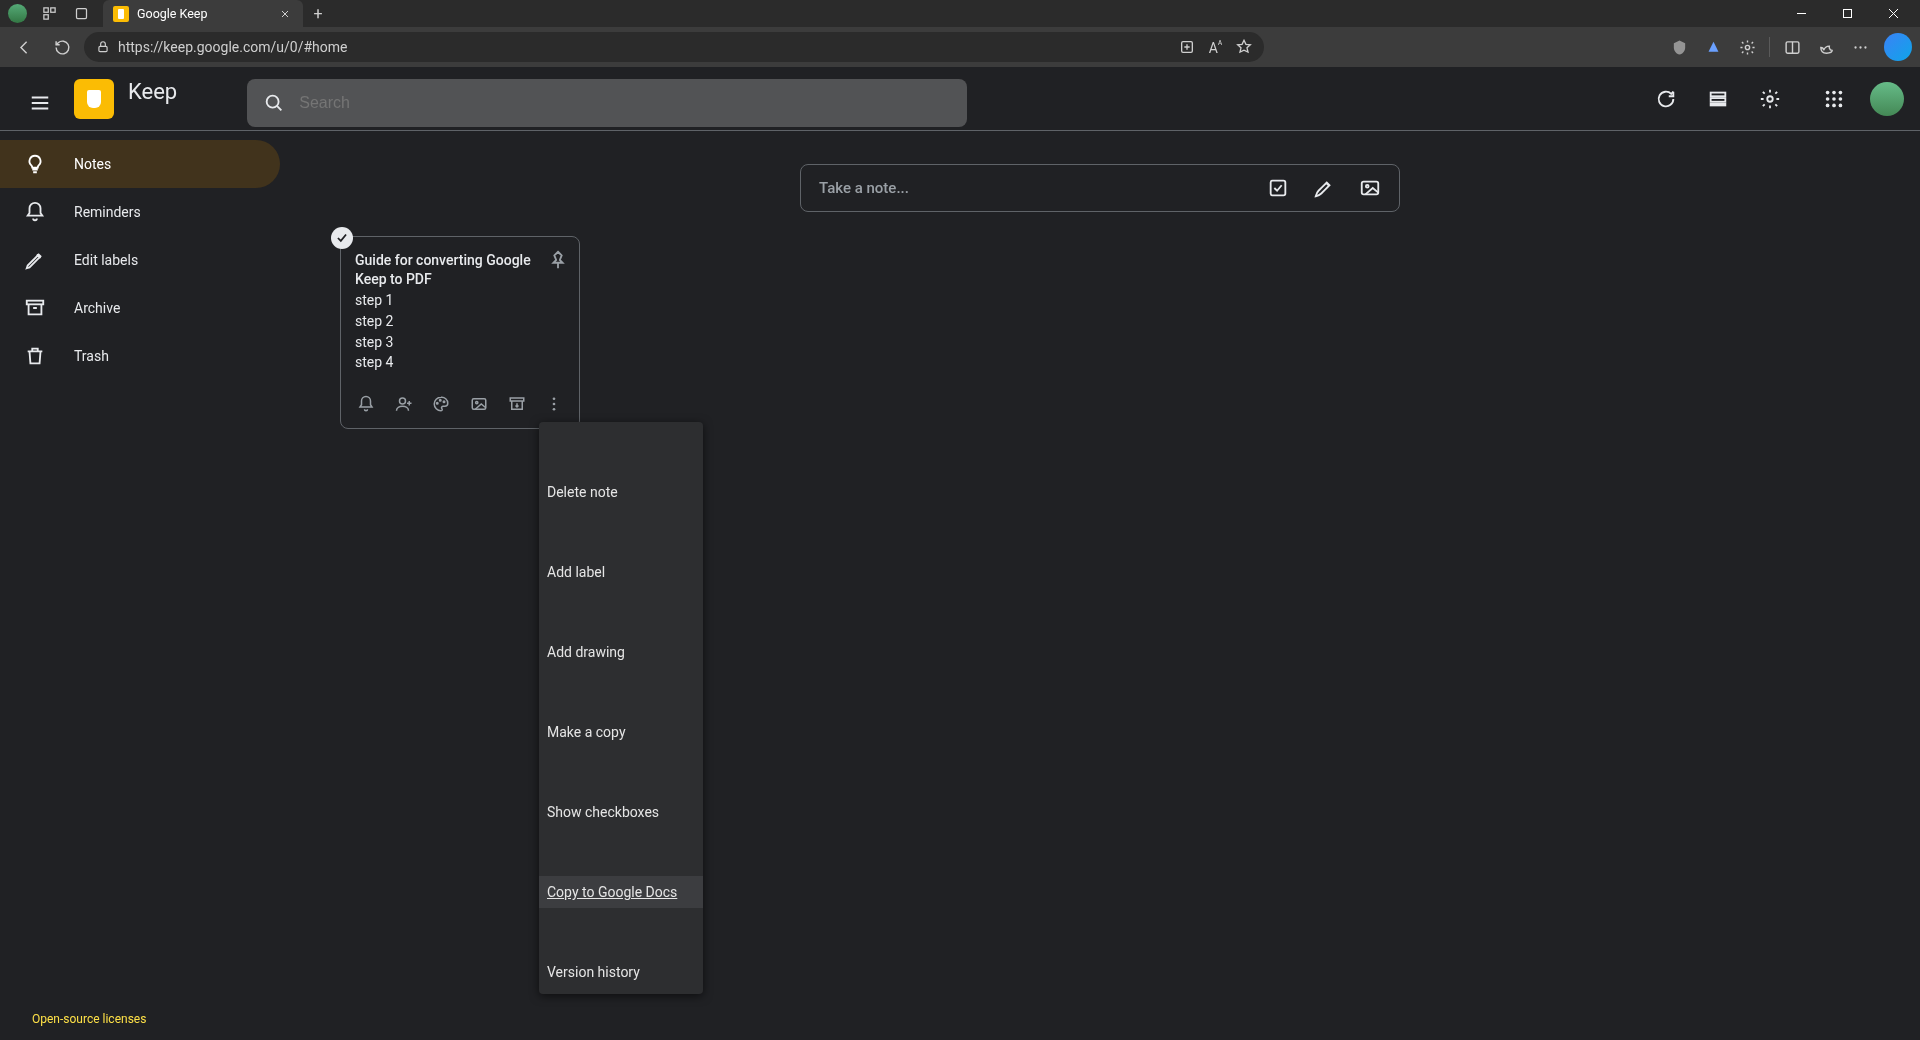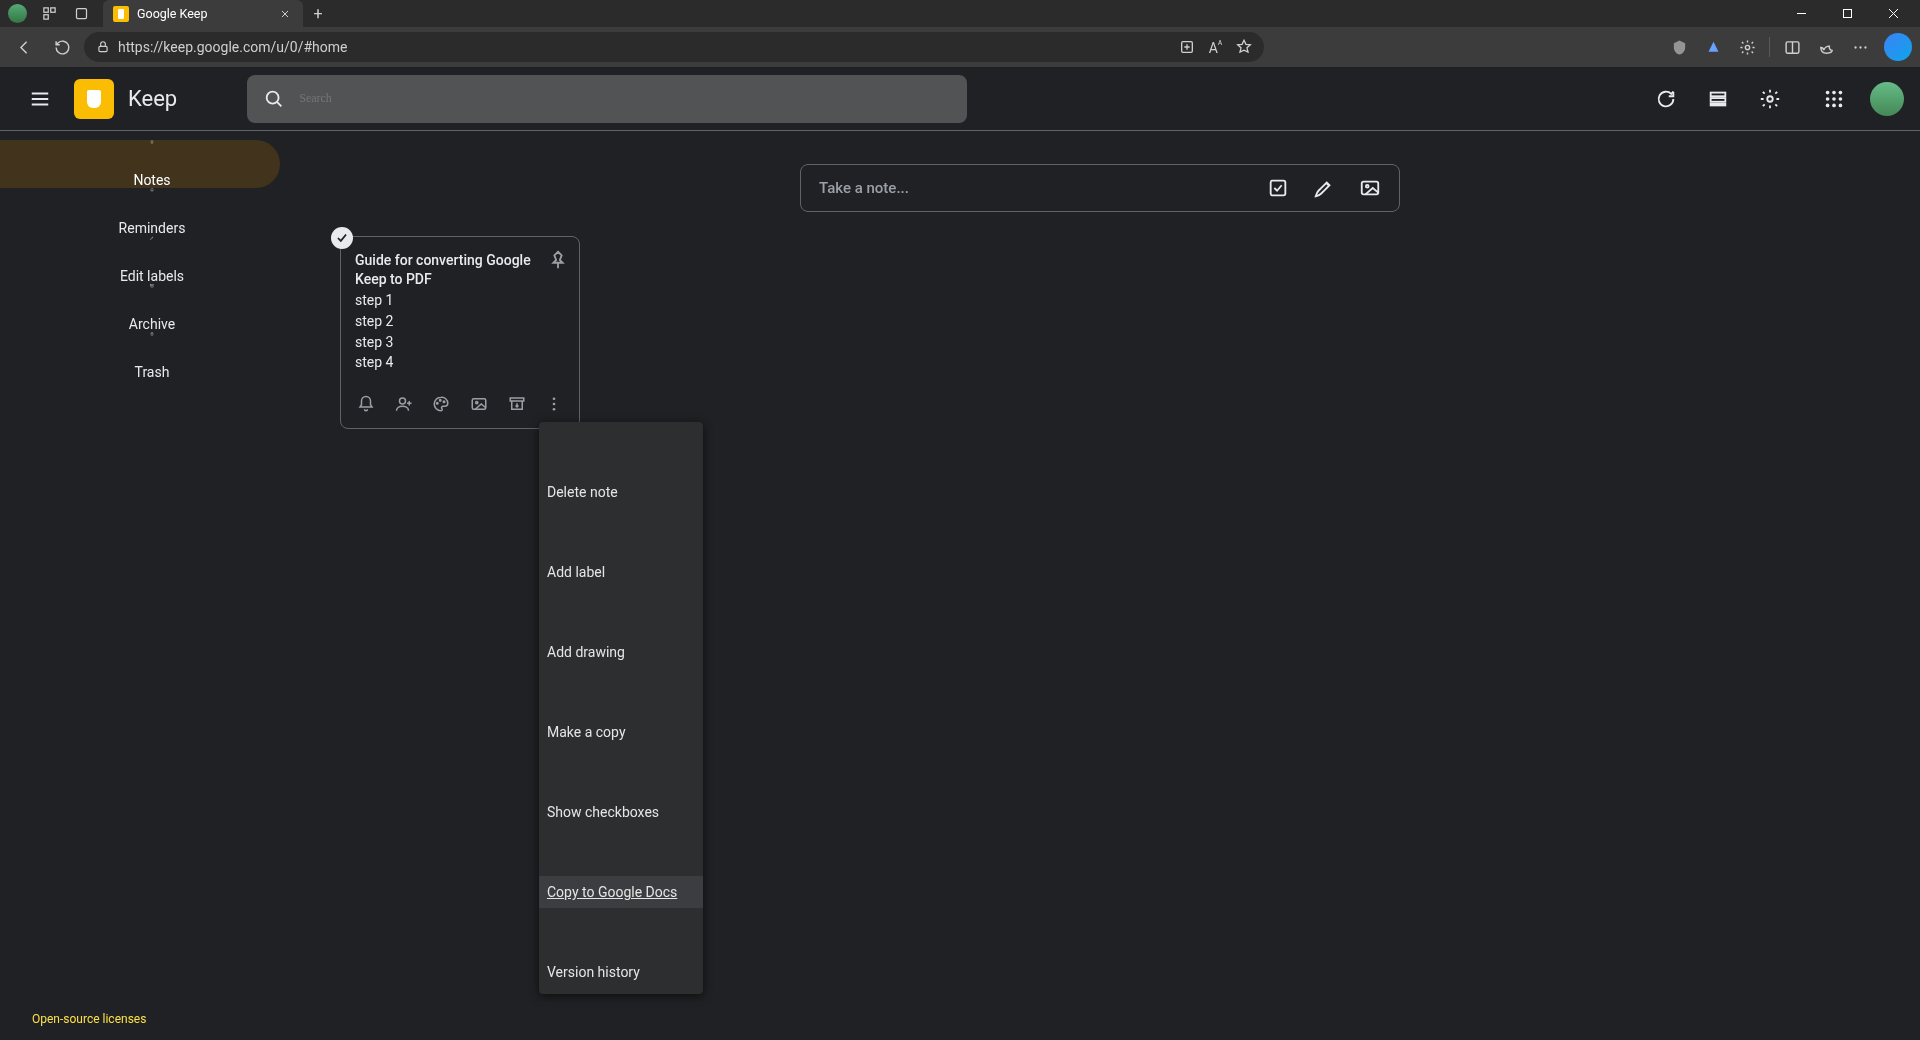--- a/index.html
+++ b/index.html
@@ -27,35 +27,35 @@
 
 .addr-row { height:40px; background:#3c3c3c; display:flex; align-items:center; padding:0 8px; gap:6px; }
 .addr-btn { width:32px; height:32px; display:flex; align-items:center; justify-content:center; color:#cfcfcf; border-radius:4px; }
 .addr-btn svg { width:17px; height:17px; }
 .addr-input { flex:0 0 auto; width:1180px; height:30px; background:#2b2b2b; border-radius:15px; display:flex; align-items:center; padding:0 12px; gap:8px; color:#cfcfcf; font-size:14px;text-align:center; }
 .addr-input .lock { width:14px; }
 .addr-spacer { flex:1; }
 .addr-right { display:flex; align-items:center; gap:2px; }
 .copilot { width:28px; height:28px; border-radius:50%; background:linear-gradient(135deg,#3b82f6,#0ea5e9); }
 
-.keep-header { height:64px; border-bottom:1px solid #5f6368; display:flex; align-items:center; padding:12px 16px; gap:10px; }
+.keep-header { height:64px; border-bottom:1px solid #5f6368; display:flex; padding:12px 16px; gap:10px; }
 .menu-btn { width:48px; height:48px; display:flex; align-items:center; justify-content:center; border-radius:50%; color:#e8eaed; }
 .keep-logo { width:40px; height:40px; background:#fbbc04; border-radius:6px; position:relative; display:flex; align-items:center; justify-content:center; }
 .keep-logo::after { content:''; width:14px; height:18px; background:#fff; border-radius:2px 2px 6px 6px; }
 .keep-title { font-size:22px; color:#e8eaed; font-weight:400; margin-left:4px; }
 .search-wrap { margin-left:60px; width:720px; height:48px; background:#525355; border-radius:8px; display:flex; align-items:center; padding:0 16px; gap:14px; }
 .search-wrap svg { width:22px; height:22px; color:#e8eaed; }
-.search-input { background:transparent; border:none; outline:none; color:#eab308; font-size:12px; flex:1;font-family:Liberation Serif, serif; }
+.search-input { background:transparent; border:none; outline:none; color:#eab308; font-size:16px; flex:1; }
 .header-right { margin-left:auto; display:flex; align-items:center; gap:8px; }
 .hdr-icon { width:44px; height:44px; display:flex; align-items:center; justify-content:center; color:#e8eaed; border-radius:50%; }
 .hdr-icon svg { width:22px; height:22px; }
 .avatar { width:34px; height:34px; border-radius:50%; background:linear-gradient(#6b8,#485); margin-left:6px; }
 
 .sidebar { position:absolute; top:132px; left:0; width:280px; padding-top:8px; }
-.side-item { height:48px; display:flex; align-items:center; padding-left:24px; gap:28px; color:#e8eaed; font-size:14px; border-radius:0 24px 24px 0; cursor:pointer;flex-direction:column; }
+.side-item { height:48px; display:flex; align-items:center; padding-left:24px; gap:28px; color:#e8eaed; font-size:14px; border-radius:0 24px 24px 0; cursor:pointer; }
 .side-item.active { background:#41331c; color:#fff; }
 .side-item svg { width:22px; height:22px; }
 
 .main { position:absolute; left:280px; right:0; top:132px; bottom:0; }
 .take-note { position:absolute; left:520px; top:32px; width:600px; height:48px; border:1px solid #5f6368; border-radius:8px; display:flex; align-items:center; padding:0 18px; background:#202124; }
 .take-note-text { color:#9aa0a6; font-size:15px; font-weight:500; }
 .take-note-icons { margin-left:auto; display:flex; gap:24px; }
 .take-note-icons svg { width:22px; height:22px; color:#e8eaed; }
 
 .note-card { position:absolute; left:60px; top:104px; width:240px; border:1px solid #5f6368; border-radius:8px; background:#202124; padding:14px 14px 8px; }

